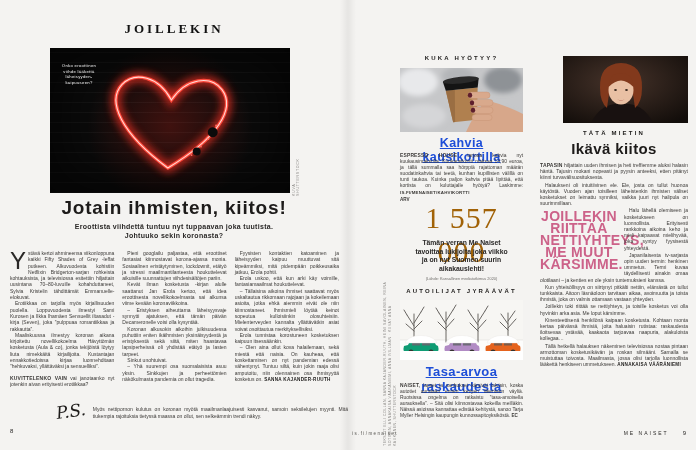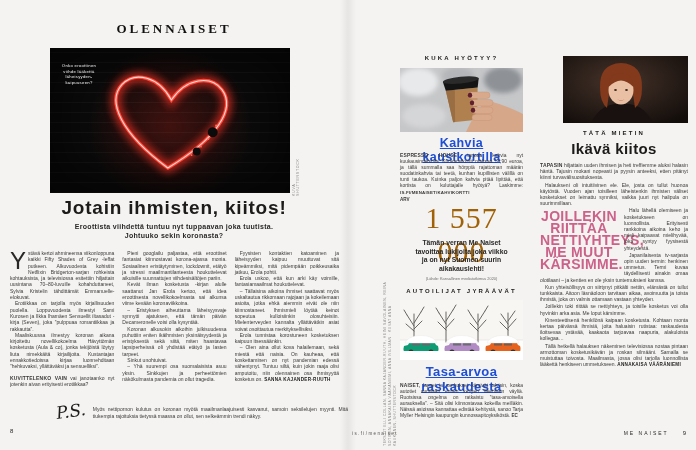--- a/index.html
+++ b/index.html
@@ -48,21 +48,21 @@
   .col-body p.nofirst{text-indent:0;}
   .pullquote{float:left;width:78px;margin:3px 6px 2px 0;font-size:14px;line-height:12px;font-weight:bold;text-align:center;letter-spacing:.3px;}
   .footer-site{left:352px;top:431px;font-size:4.5px;letter-spacing:1.4px;color:#55534f;}
   .footer-brand{left:570px;top:430px;width:118px;display:flex;justify-content:flex-end;gap:14px;font-size:5px;letter-spacing:2px;color:#2a2827;}
 </style>
 </head>
 <body>
 
 <div class="abs gutter"></div>
 
-<div class="abs section-header center">OLENNAISET</div>
+<div class="abs section-header center">JOILLEKIN</div>
 
 <div class="abs hero">
   <svg width="240" height="145" viewBox="0 0 240 145">
     <defs>
       <filter id="nglow" x="-60%" y="-60%" width="220%" height="220%">
           <feGaussianBlur stdDeviation="4"></feGaussianBlur>
         </filter>
     </defs>
     <g transform="rotate(3 120 78)" fill="none" stroke-linecap="round">
       <path d="M120 120 C 72 88 55 57 70 39 C 82 25 106 29 120 52 C 134 29 158 25 170 39 C 185 57 168 88 120 120" stroke="#e22f24" stroke-width="9" opacity=".85" filter="url(#nglow)"></path>

